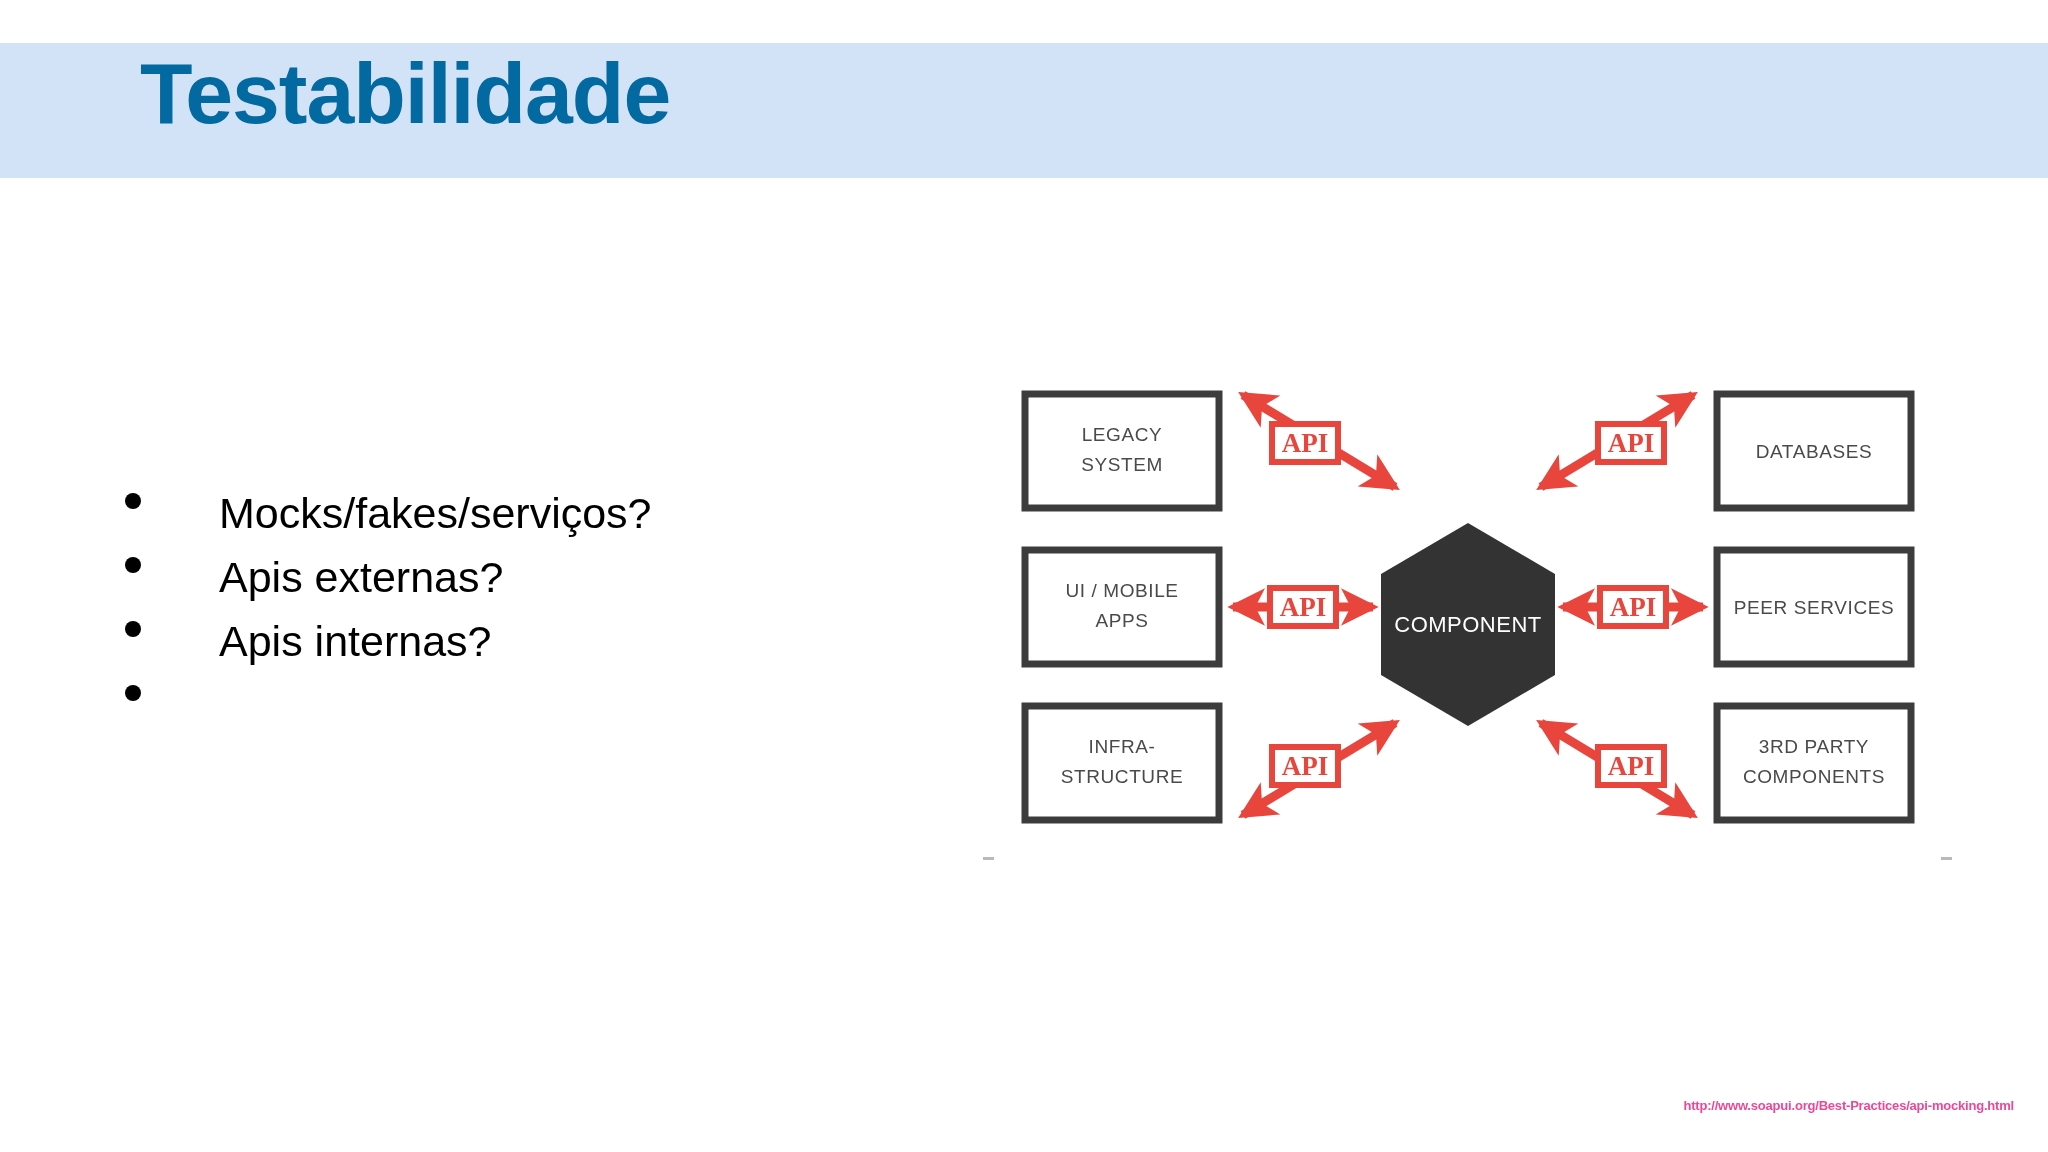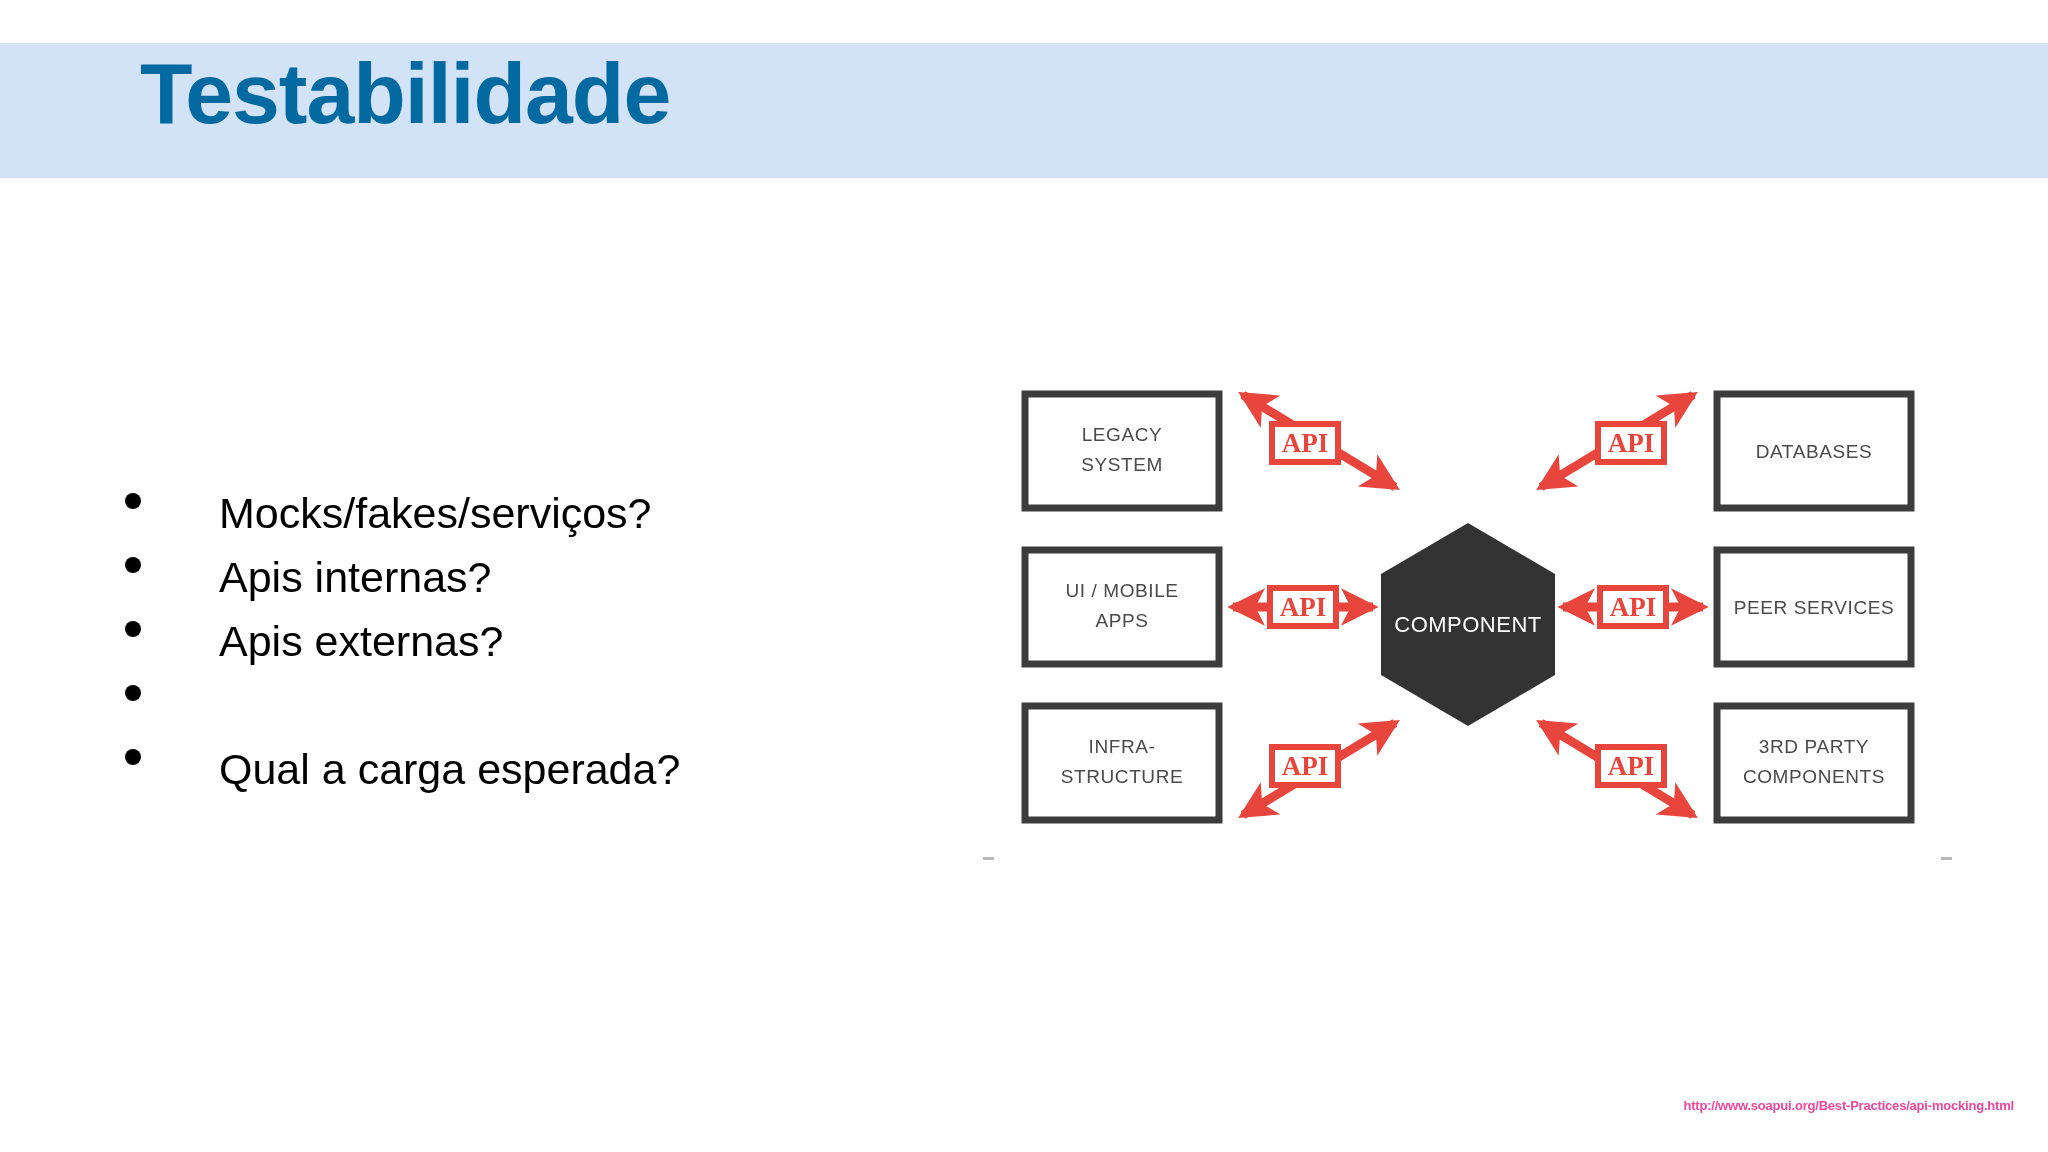--- a/index.html
+++ b/index.html
@@ -103,32 +103,28 @@
 <div id="title-banner"></div>
 <div id="page-title">Testabilidade</div>
 
 <div id="bullet-list">
   <div class="bullet-row">
     <span class="bullet-dot"></span>
     <span class="bullet-text">Mocks/fakes/serviços?</span>
   </div>
   <div class="bullet-row">
     <span class="bullet-dot"></span>
+    <span class="bullet-text">Apis externas?</span>
+  </div>
+  <div class="bullet-row">
+    <span class="bullet-dot"></span>
     <span class="bullet-text">Apis internas?</span>
   </div>
   <div class="bullet-row">
     <span class="bullet-dot"></span>
-    <span class="bullet-text">Apis externas?</span>
-  </div>
-  <div class="bullet-row">
-    <span class="bullet-dot"></span>
-  </div>
-  <div class="bullet-row">
-    <span class="bullet-dot"></span>
-    <span class="bullet-text">Qual a carga esperada?</span>
   </div>
 </div>
 
 <div id="diagram">
 <svg width="985" height="500" viewBox="0 0 985 500" xmlns="http://www.w3.org/2000/svg">
   <defs>
     <marker id="arrowRed" viewBox="0 0 10 10" refX="8.5" refY="5" markerWidth="4.2" markerHeight="4.2" orient="auto-start-reverse">
       <path d="M 0 0 L 10 5 L 0 10 L 2.6 5 z" fill="#e8453c"></path>
     </marker>
   </defs>

